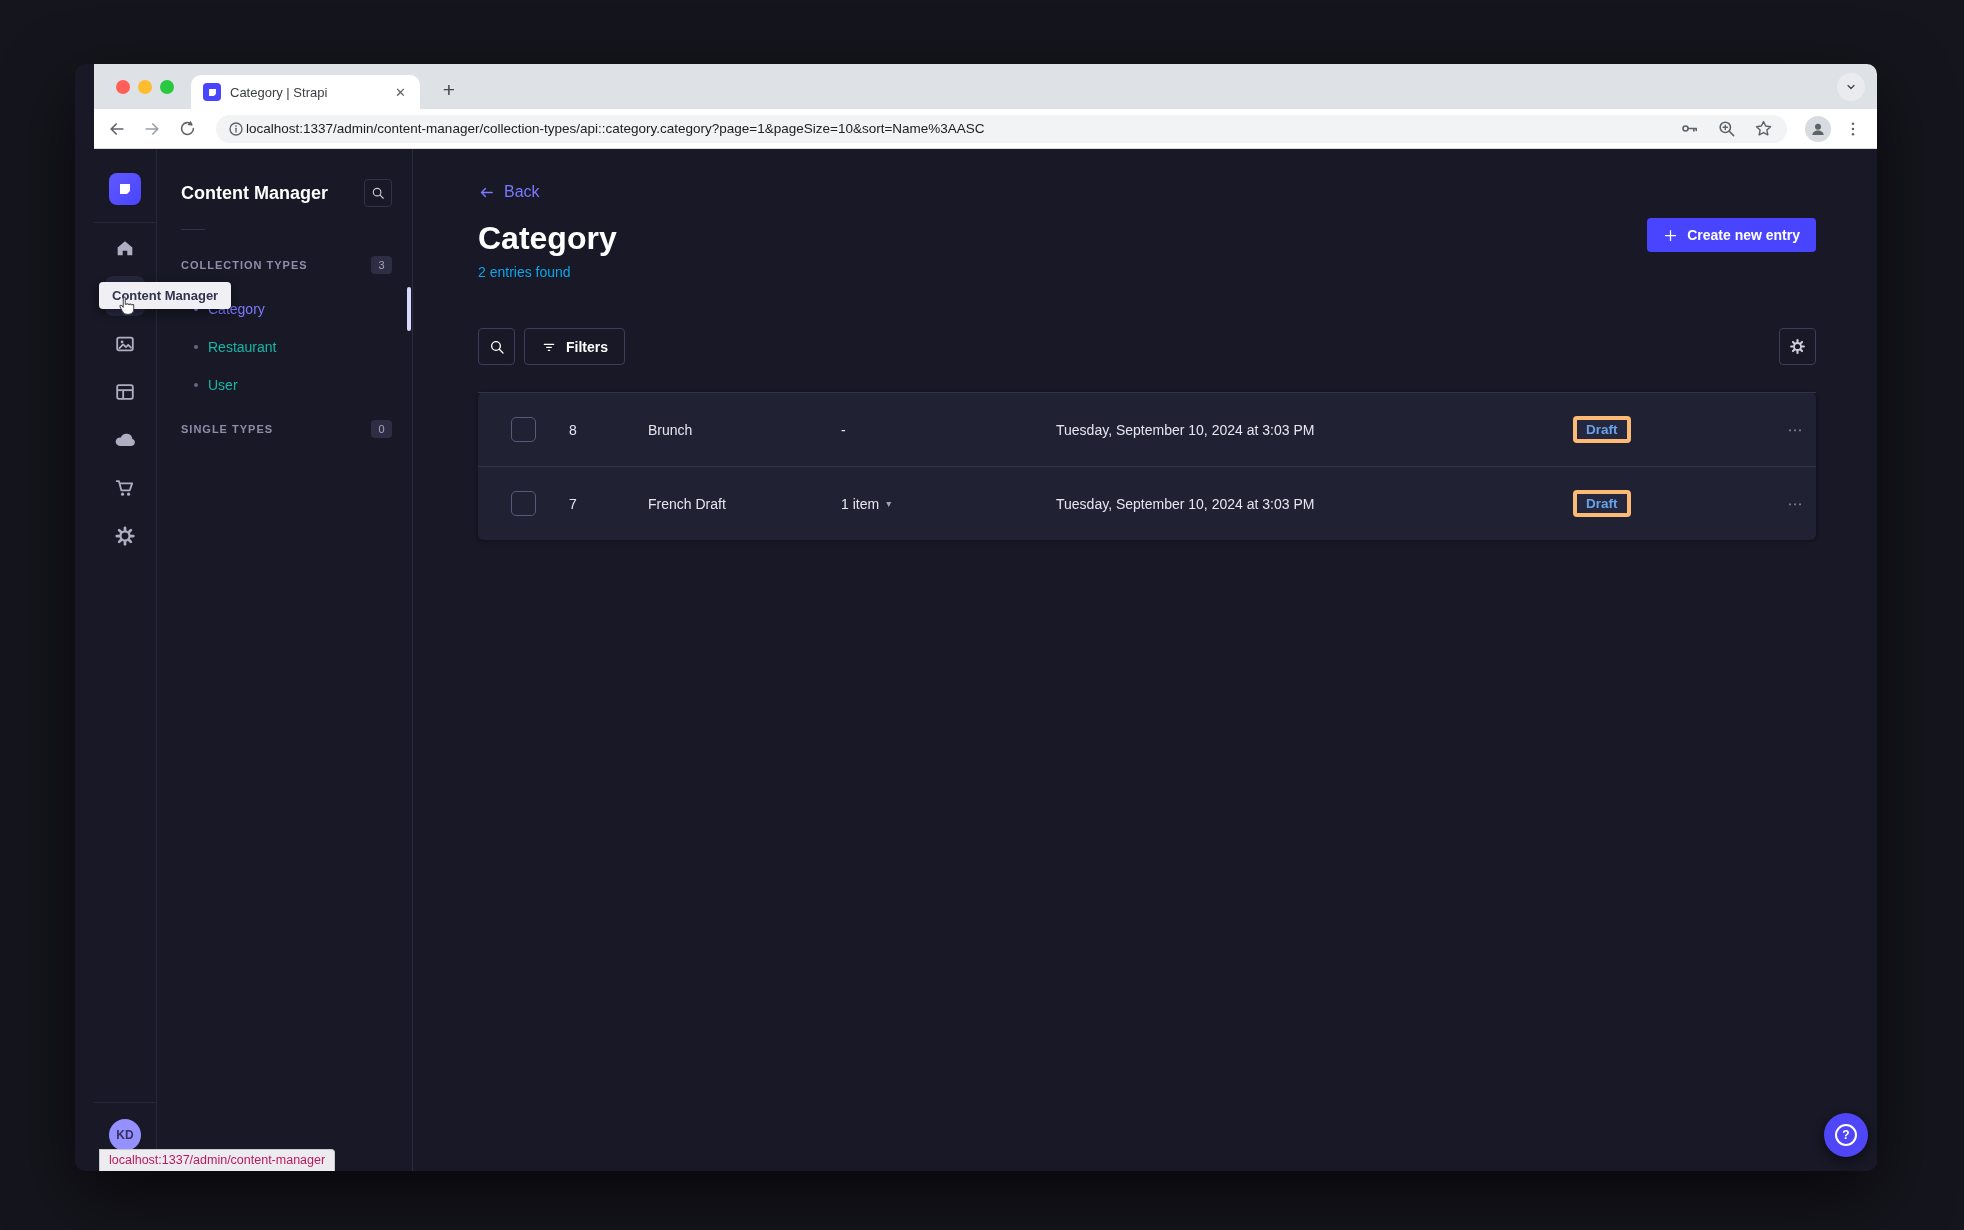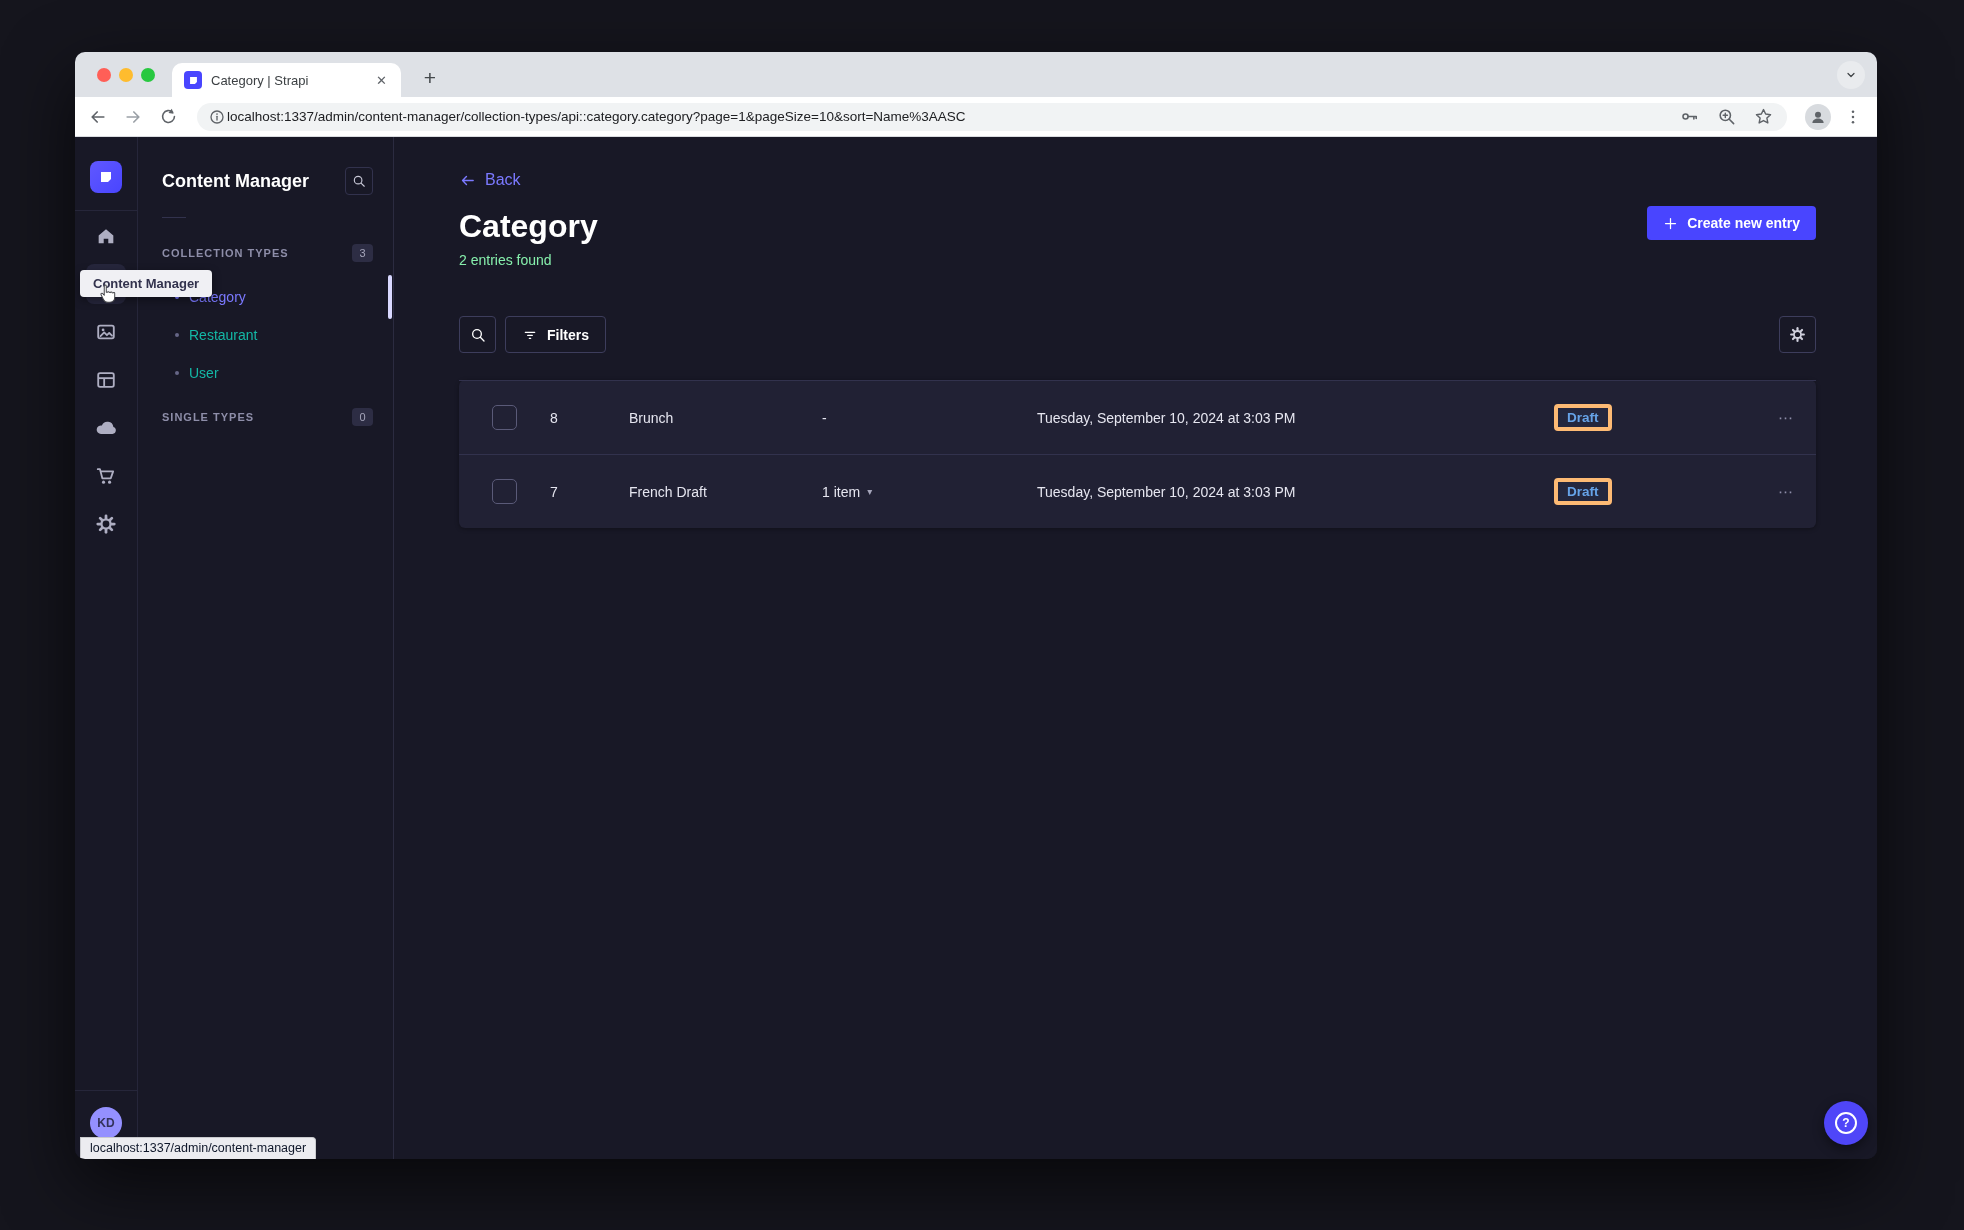--- a/index.html
+++ b/index.html
@@ -3,23 +3,24 @@
 <meta charset="utf-8">
 <style>
   * { margin:0; padding:0; box-sizing:border-box; }
   html,body { width:1964px; height:1230px; }
   body { background:#15151d; font-family:"Liberation Sans", sans-serif; overflow:hidden; }
 
   .stage { position:relative; width:1964px; height:1230px; }
 
   
   .browser-window {
-    position:absolute; left:75px; top:52px; width:1802px; height:1107px;
+    position:absolute; left:75px; top:64px; width:1802px; height:1107px;
     border-radius:10px; overflow:hidden; background:#181826;
     box-shadow:0 25px 70px rgba(0,0,0,.65);
+    padding-left:19px;
   }
 
   
   .tabstrip { position:relative; height:45px; background:#dee1e6; }
   .traffic-lights { position:absolute; left:22px; top:16px; display:flex; gap:8px; }
   .traffic-lights span { width:14px; height:14px; border-radius:50%; display:block; }
   .tl-close { background:#ff5f57; }
   .tl-min   { background:#febc2e; }
   .tl-max   { background:#28c840; }
   .tab {
@@ -79,21 +80,21 @@
     white-space:nowrap;
   }
   .cursor { position:absolute; left:21px; top:146px; z-index:40; }
 
   
   .content { flex:1; position:relative; padding:33px 61px 0 65px; }
   .back-row { display:flex; align-items:center; gap:9px; height:20px; }
   .back-label { font-size:16px; color:#7b79ff; }
   .header-row { display:flex; justify-content:space-between; align-items:flex-start; margin-top:16px; }
   .page-title { font-size:32px; font-weight:700; color:#fff; line-height:40px; }
-  .page-subtitle { font-size:14px; color:#86efac; margin-top:4px; line-height:21px; }
+  .page-subtitle { font-size:14px; color:#0ea5e9; margin-top:4px; line-height:21px; }
   .create-btn { display:flex; align-items:center; gap:9px; height:34px; padding:0 16px; background:#4945ff; border-radius:4px; color:#fff; font-size:14px; font-weight:600; border:none; }
 
   .action-row { display:flex; align-items:center; gap:9px; margin-top:45px; }
   .icon-btn-sq { width:37px; height:37px; border:1px solid #3d3d5c; border-radius:4px; display:flex; align-items:center; justify-content:center; background:transparent; }
   .filters-btn { height:37px; padding:0 16px; border:1px solid #3d3d5c; border-radius:4px; display:flex; align-items:center; gap:9px; color:#fff; font-size:14px; font-weight:600; background:transparent; }
   .settings-btn { margin-left:auto; }
 
   
   .table-card { margin-top:27px; background:#212134; border-radius:6px; box-shadow:0 1px 4px rgba(0,0,0,.35); }
   .trow { display:flex; align-items:center; }
@@ -110,21 +111,21 @@
   .td { font-size:14px; color:#e6e6f0; }
   .checkbox { width:25px; height:25px; border:1px solid #5a5a78; border-radius:5px; background:transparent; }
   .sort-caret { font-size:8px; color:#c0c0cf; line-height:1; }
   .dd-caret { font-size:10px; color:#a5a5ba; line-height:1; }
   .status-badge { display:inline-flex; align-items:center; height:27px; padding:0 9px; border:4px solid #fdba74; border-radius:4px; background:rgba(72,121,190,.08); color:#66a3e8; font-size:13.5px; font-weight:700; }
   .more-dots { font-size:15px; color:#8e8ea9; letter-spacing:1px; }
 
   
   .status-preview {
     position:absolute; left:5px; bottom:0; background:#ececf0; border:1px solid #c9cace; border-bottom:none;
-    color:#0f172a; font-size:12.5px; padding:3px 9px 4px; border-radius:0 4px 0 0; z-index:25; white-space:nowrap;
+    color:#be185d; font-size:12.5px; padding:3px 9px 4px; border-radius:0 4px 0 0; z-index:25; white-space:nowrap;
   }
   .help-fab { position:absolute; right:9px; bottom:14px; width:44px; height:44px; border-radius:50%; background:#4f46f8; display:flex; align-items:center; justify-content:center; box-shadow:0 4px 12px rgba(0,0,0,.45); z-index:25; }
   .q-circle { width:22px; height:22px; border:2px solid #fff; border-radius:50%; color:#fff; font-size:12px; font-weight:700; display:flex; align-items:center; justify-content:center; }
 
   svg { display:block; }
 </style>
 </head>
 <body>
 
 <div class="stage">

